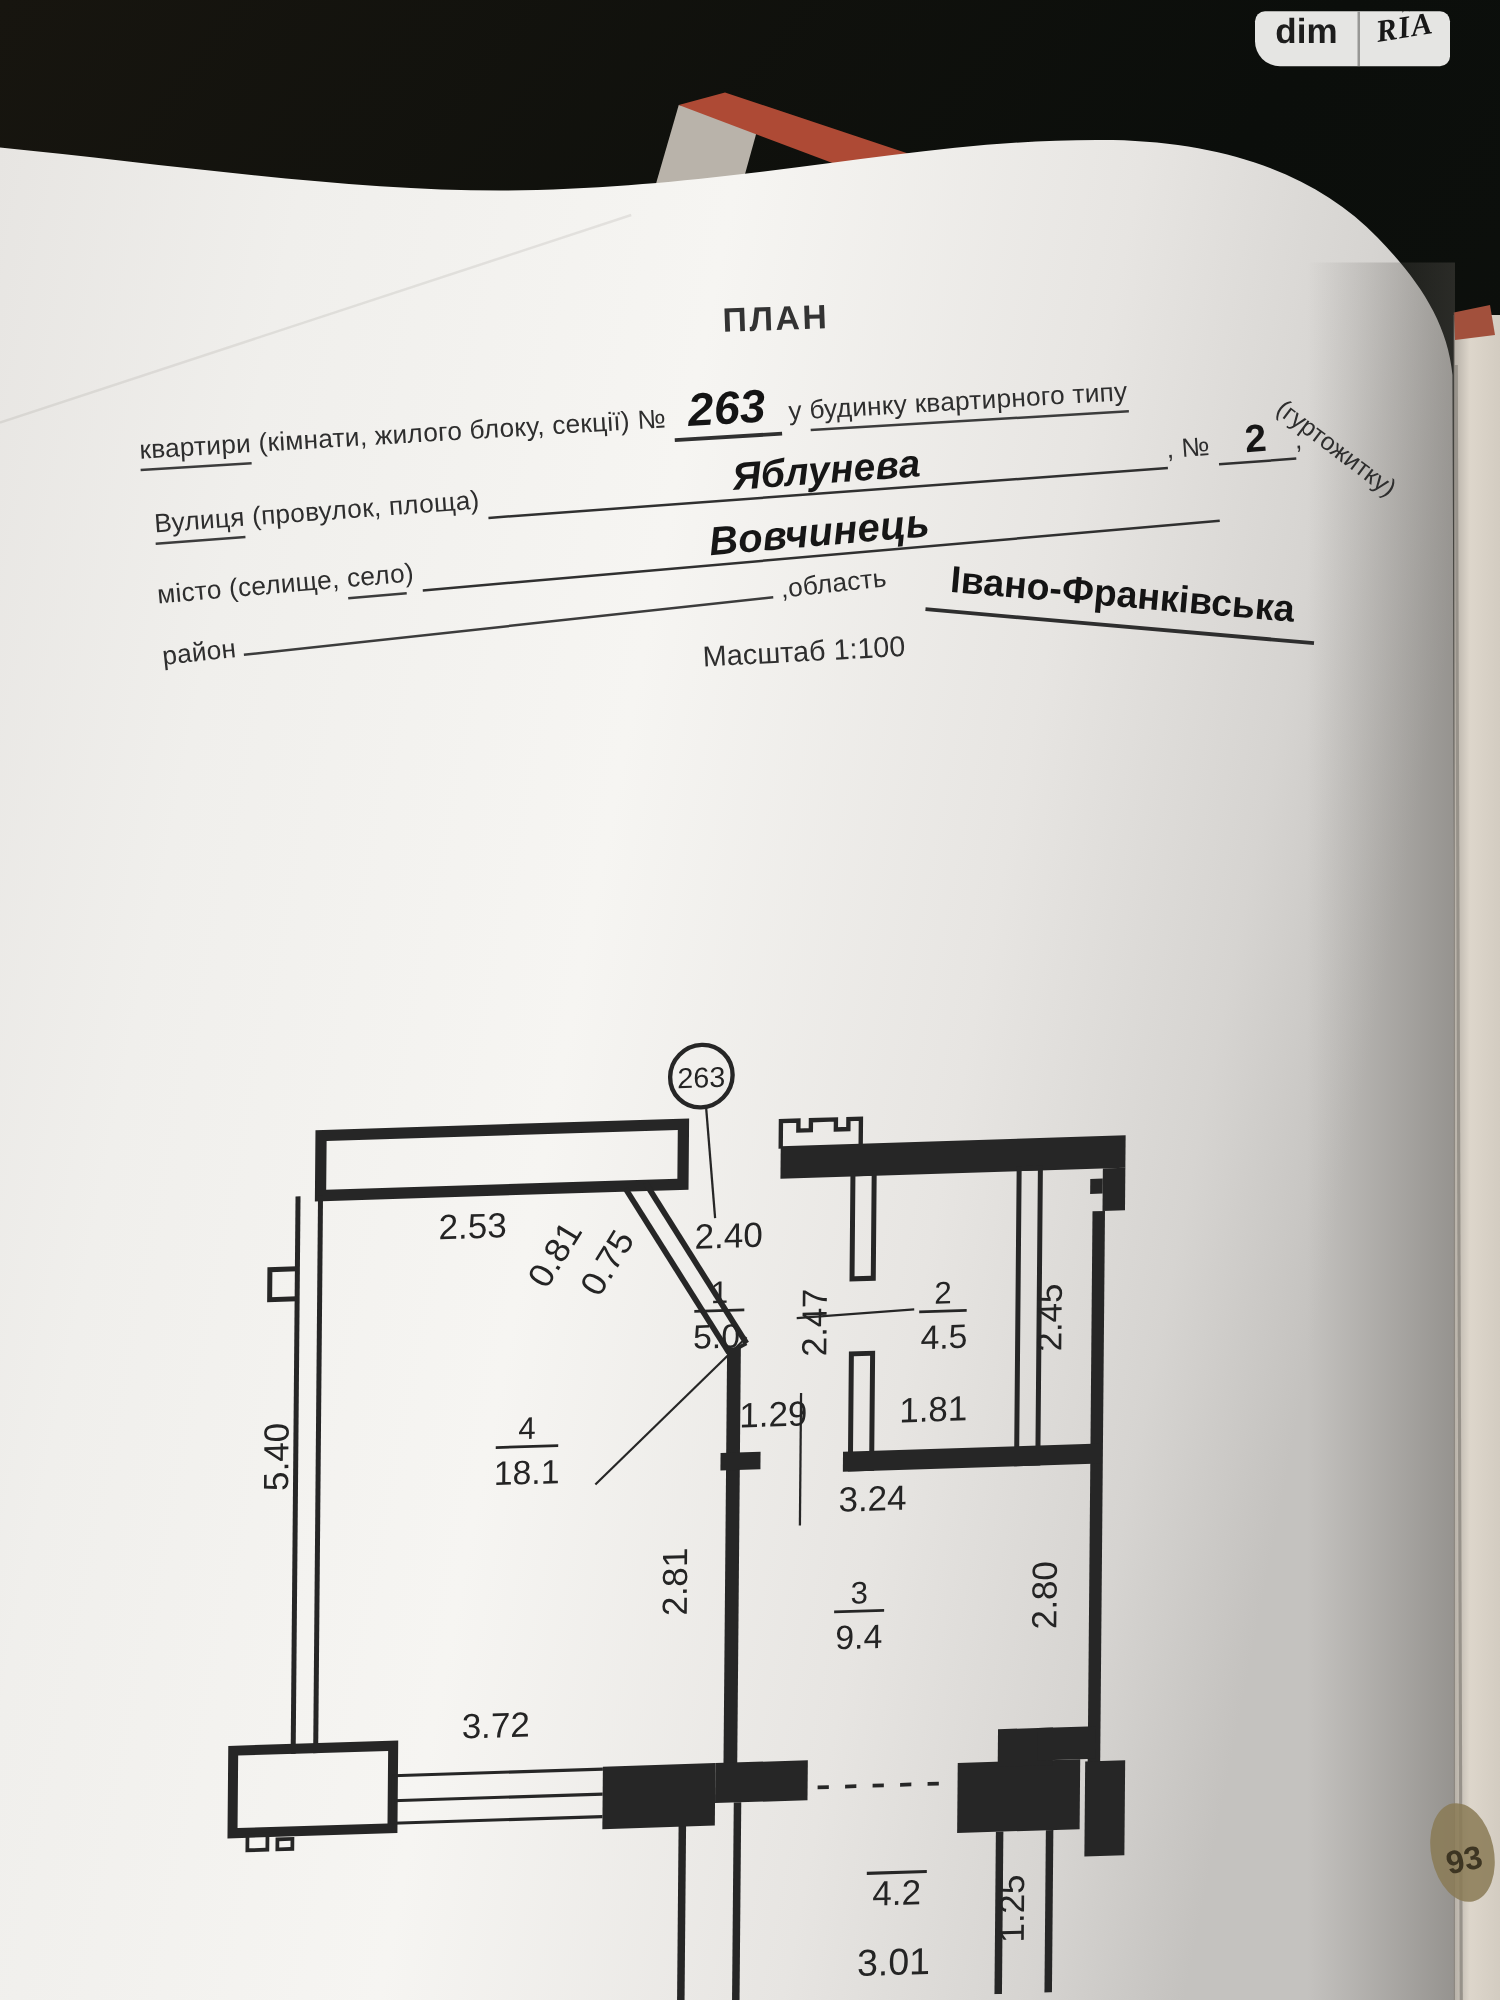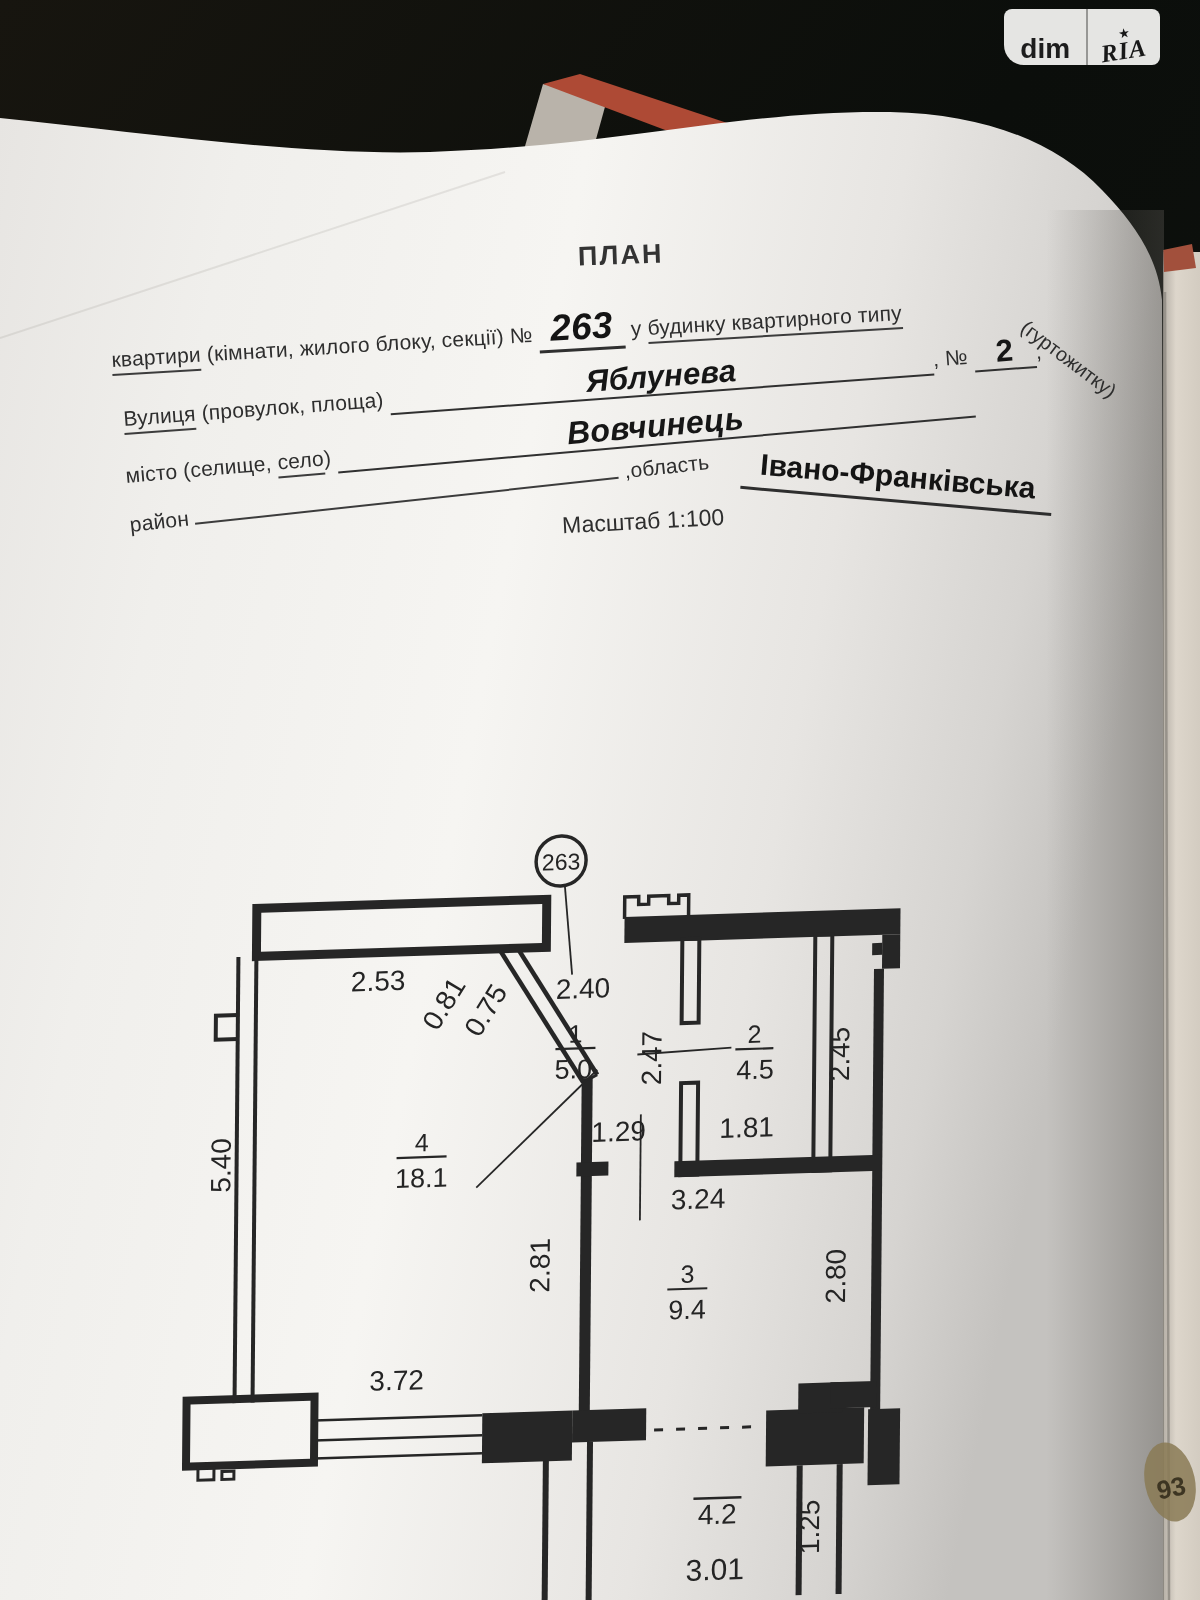--- a/index.html
+++ b/index.html
@@ -1,23 +1,23 @@
 <!DOCTYPE html>
 <html><head>
 <meta charset="utf-8">
 <style>
   html,body{margin:0;padding:0;background:#0b0d0b;}
   .scene{position:relative;width:1200px;height:1600px;overflow:hidden;
          font-family:"Liberation Sans",sans-serif;}
   svg text{font-family:"Liberation Sans",sans-serif;}
 
   
-  .badge{position:absolute;left:1004px;top:9px;width:156px;height:56px;
+  .badge{position:absolute;left:1004px;top:9px;width:156px;height:44px;
          background:#e5e5e3;border-radius:8px 8px 8px 20px;display:flex;
-         align-items:flex-end;overflow:hidden;}
+         align-items:flex-start;overflow:hidden;}
   .badge-dim{flex:1.15;text-align:center;font-size:28px;font-weight:bold;color:#1d1d1d;}
   .badge-sep{width:2px;height:100%;background:#979795;}
   .badge-ria{flex:1;text-align:center;position:relative;transform:rotate(-9deg);}
   .badge-ria .ria-txt{font-family:"Liberation Serif",serif;font-style:italic;
          font-weight:bold;font-size:25px;color:#181818;letter-spacing:1px;}
   .badge-ria .star{position:absolute;left:46%;top:-11px;font-size:13px;color:#181818;font-style:normal;}
 
   
   .hline{position:absolute;white-space:nowrap;color:#2e2e2e;font-size:21px;
          transform-origin:left top;letter-spacing:.2px;}

